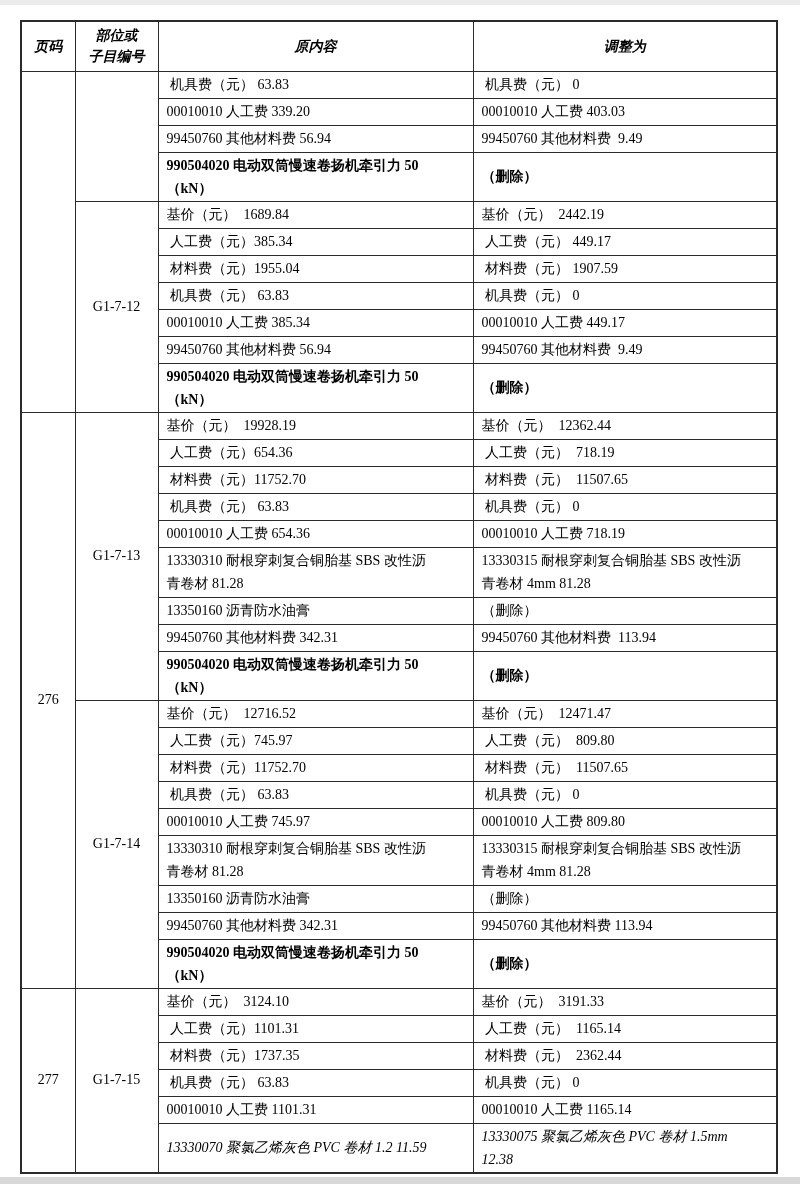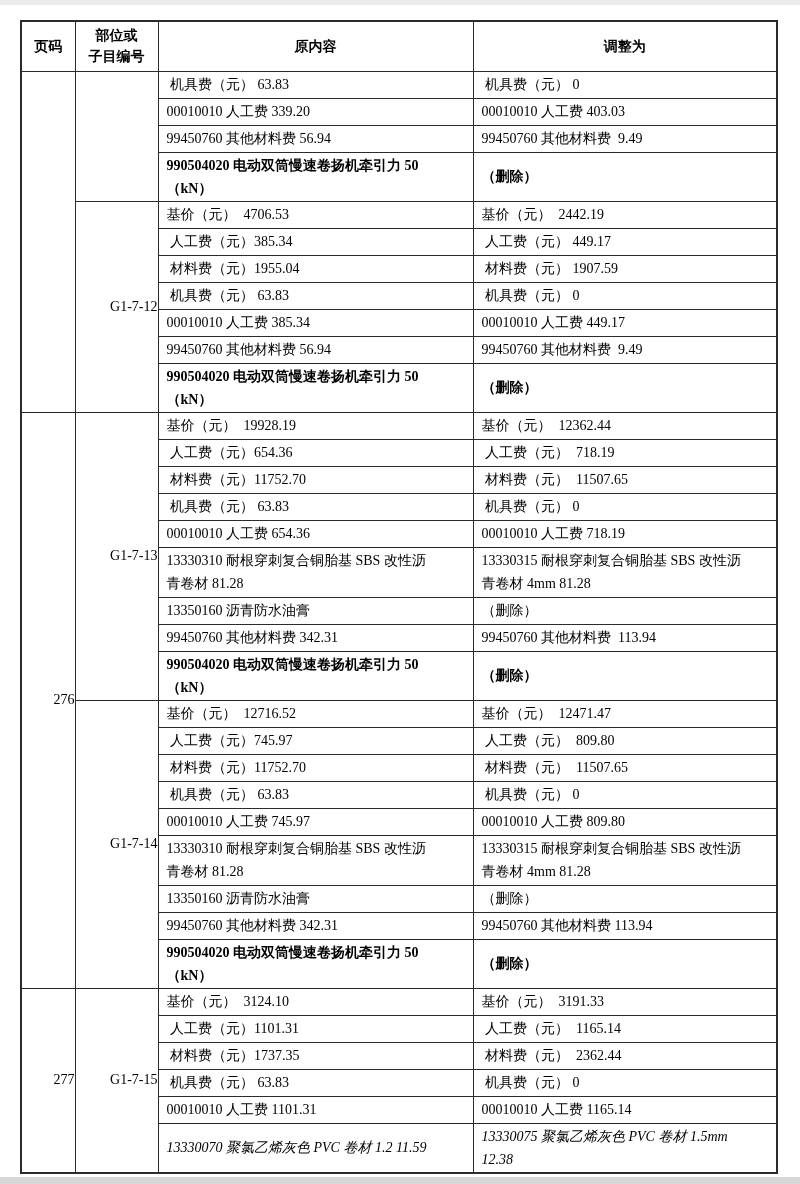--- a/index.html
+++ b/index.html
@@ -38,28 +38,28 @@
     white-space: pre-wrap;
     overflow: hidden;
     padding: 0;
   }
   .adj-table th {
     font-weight: bold;
     text-align: center;
     vertical-align: middle;
     line-height: 21px;
   }
-  thead tr { height: 50px; }
+  thead tr { height: 50px; font-style: italic; }
   tr.rh-s    { height: 27px; }
   tr.rh-kn   { height: 46px; font-weight: bold; }
   tr.rh-wrap { height: 50px; }
   tr.rh-pvc  { height: 49px; font-style: italic; }
 
   td.cell-page, td.cell-item {
-    text-align: right;
+    text-align: center;
     vertical-align: middle;
   }
   td.cell-orig, td.cell-adj {
     text-align: left;
     vertical-align: middle;
     padding: 1px 8px;
     line-height: 23px;
   }
 </style>
 </head>
@@ -99,21 +99,21 @@
         <td class="cell-orig">99450760 其他材料费 56.94</td>
         <td class="cell-adj">99450760 其他材料费  9.49</td>
       </tr>
       <tr class="rh-kn">
         <td class="cell-orig">990504020 电动双筒慢速卷扬机牵引力 50
 （kN）</td>
         <td class="cell-adj">（删除）</td>
       </tr>
       <tr class="rh-s">
         <td class="cell-item" rowspan="7">G1-7-12</td>
-        <td class="cell-orig">基价（元）  4706.53</td>
+        <td class="cell-orig">基价（元）  1689.84</td>
         <td class="cell-adj">基价（元）  2442.19</td>
       </tr>
       <tr class="rh-s">
         <td class="cell-orig"> 人工费（元）385.34</td>
         <td class="cell-adj"> 人工费（元） 449.17</td>
       </tr>
       <tr class="rh-s">
         <td class="cell-orig"> 材料费（元）1955.04</td>
         <td class="cell-adj"> 材料费（元） 1907.59</td>
       </tr>

